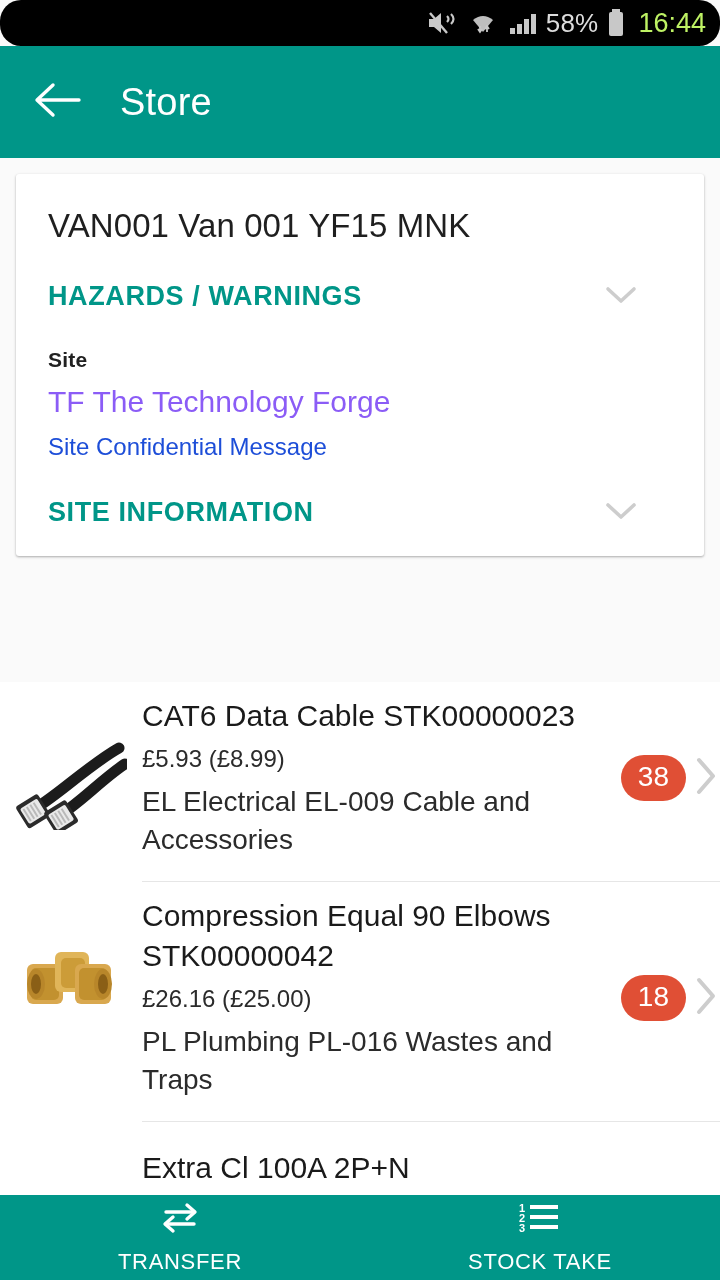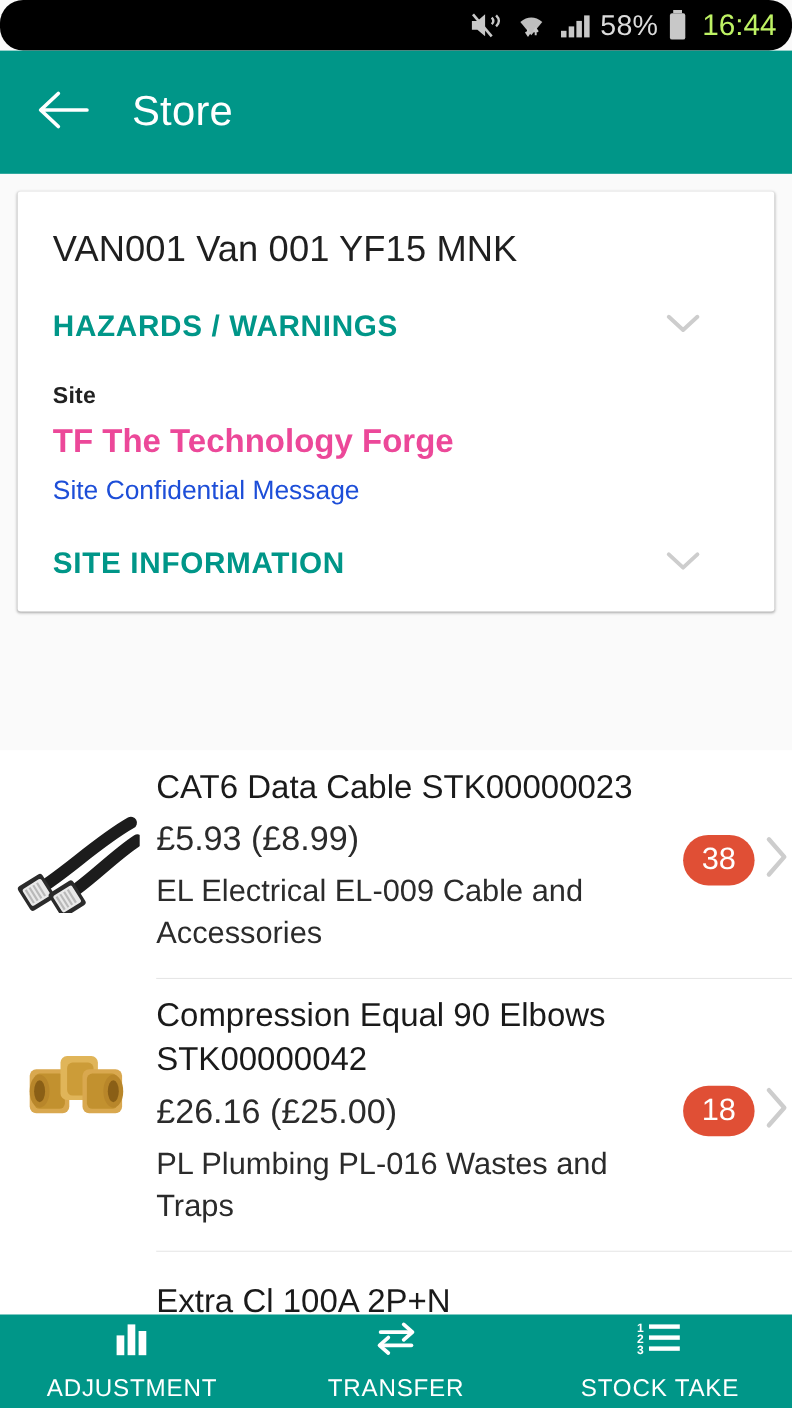--- a/index.html
+++ b/index.html
@@ -56,21 +56,21 @@
   }
   .expand-label {
     color: #009688; font-size: 27px; font-weight: 700; letter-spacing: 0.6px;
   }
   .hazards-row { margin-top: 33px; padding-right: 32px; }
   .site-label {
     font-size: 21px; font-weight: 700; color: #212121; margin-top: 36px;
     letter-spacing: 0.2px;
   }
   .site-name {
-    font-size: 30px; color: #ec4899; margin-top: 13px; font-weight: 700;
+    font-size: 30px; color: #8b5cf6; margin-top: 13px; font-weight: 400;
   }
   .site-msg {
     font-size: 24px; color: #1d4ed8; margin-top: 14px; font-weight: 400;
   }
   .siteinfo-row { margin-top: 36px; padding-right: 32px; }
 
   
   .search-card {
     position: absolute; top: 573px; left: 22px; width: 676px; height: 93px;
     background: #f7f7f7; border-radius: 3px;
@@ -93,21 +93,21 @@
   }
   .thumb-wrap {
     width: 142px; flex: 0 0 142px; display: flex;
     align-items: center; justify-content: center; padding-top: 42px;
   }
   .row-body { flex: 1; padding-right: 8px; }
   .row-title {
     font-size: 30px; color: #1a1a1a; line-height: 40px; font-weight: 400;
   }
   .row-price {
-    font-size: 31px; color: #2b2b2b; margin-top: 9px; font-weight: 400;
+    font-size: 24px; color: #2b2b2b; margin-top: 9px; font-weight: 400;
   }
   .row-cat {
     font-size: 28px; color: #2b2b2b; margin-top: 10px; line-height: 38px;
     font-weight: 400;
   }
   .row-right {
     width: 128px; flex: 0 0 128px; display: flex; align-items: center;
     justify-content: flex-end; gap: 8px; align-self: center;
   }
   .qty-badge {
@@ -289,30 +289,20 @@
       <div class="row-body">
         <div class="row-title">Extra Cl         100A 2P+N</div>
       </div>
       <div class="row-right"></div>
     </div>
 
   </div>
 
   <div class="bottom-nav">
 
-    <div class="nav-item">
-      <span>
-        <svg width="40" height="34" viewBox="0 0 40 34">
-          <rect x="6" y="14" width="7" height="18" fill="#ffffff"></rect>
-          <rect x="16" y="4" width="7" height="28" fill="#ffffff"></rect>
-          <rect x="26" y="10" width="7" height="22" fill="#ffffff"></rect>
-        </svg>
-      </span>
-      <span class="nav-label">ADJUSTMENT</span>
-    </div>
 
     <div class="nav-item">
       <span>
         <svg width="44" height="34" viewBox="0 0 44 34">
           <path d="M8 11 H36" stroke="#ffffff" stroke-width="3.4" fill="none" stroke-linecap="round"></path>
           <path d="M29 4 L37 11 L29 18" stroke="#ffffff" stroke-width="3.4" fill="none" stroke-linecap="round" stroke-linejoin="round"></path>
           <path d="M36 23 H8" stroke="#ffffff" stroke-width="3.4" fill="none" stroke-linecap="round"></path>
           <path d="M15 16 L7 23 L15 30" stroke="#ffffff" stroke-width="3.4" fill="none" stroke-linecap="round" stroke-linejoin="round"></path>
         </svg>
       </span>

